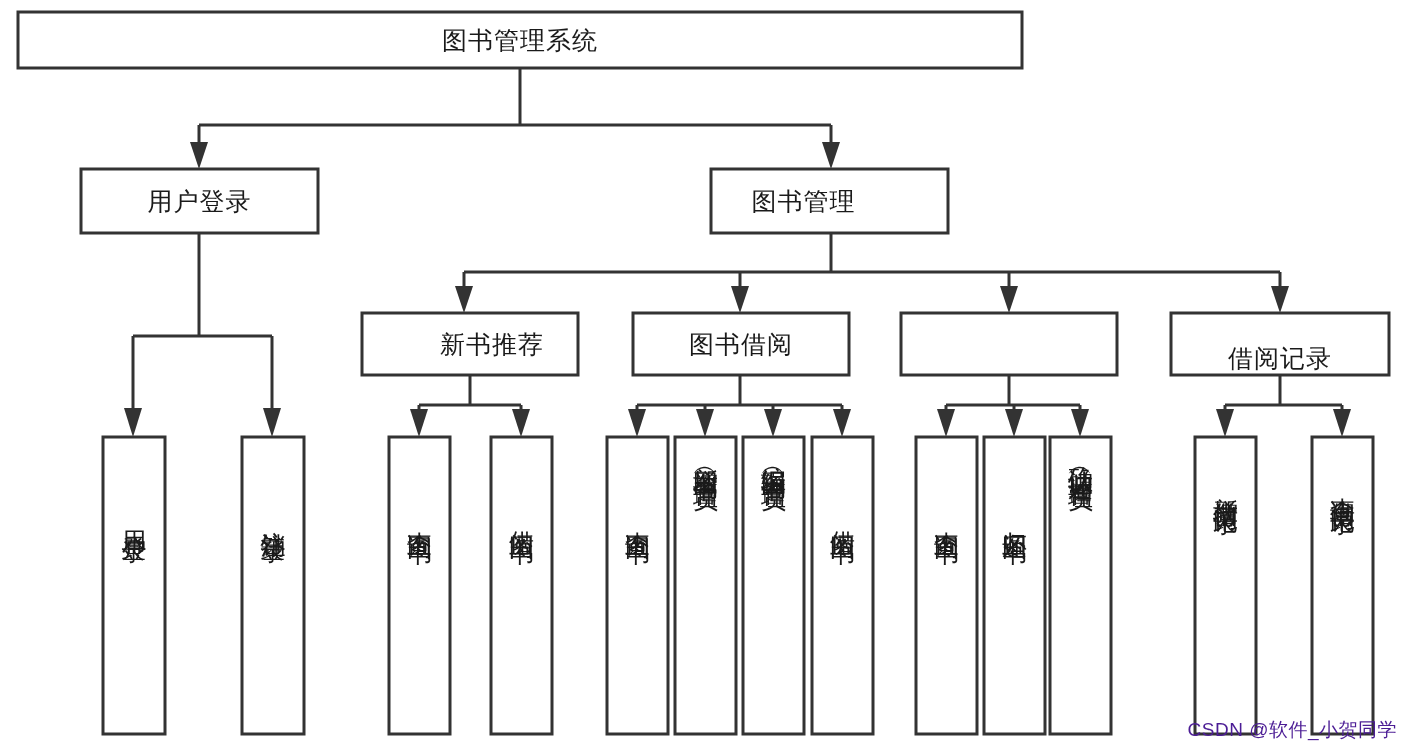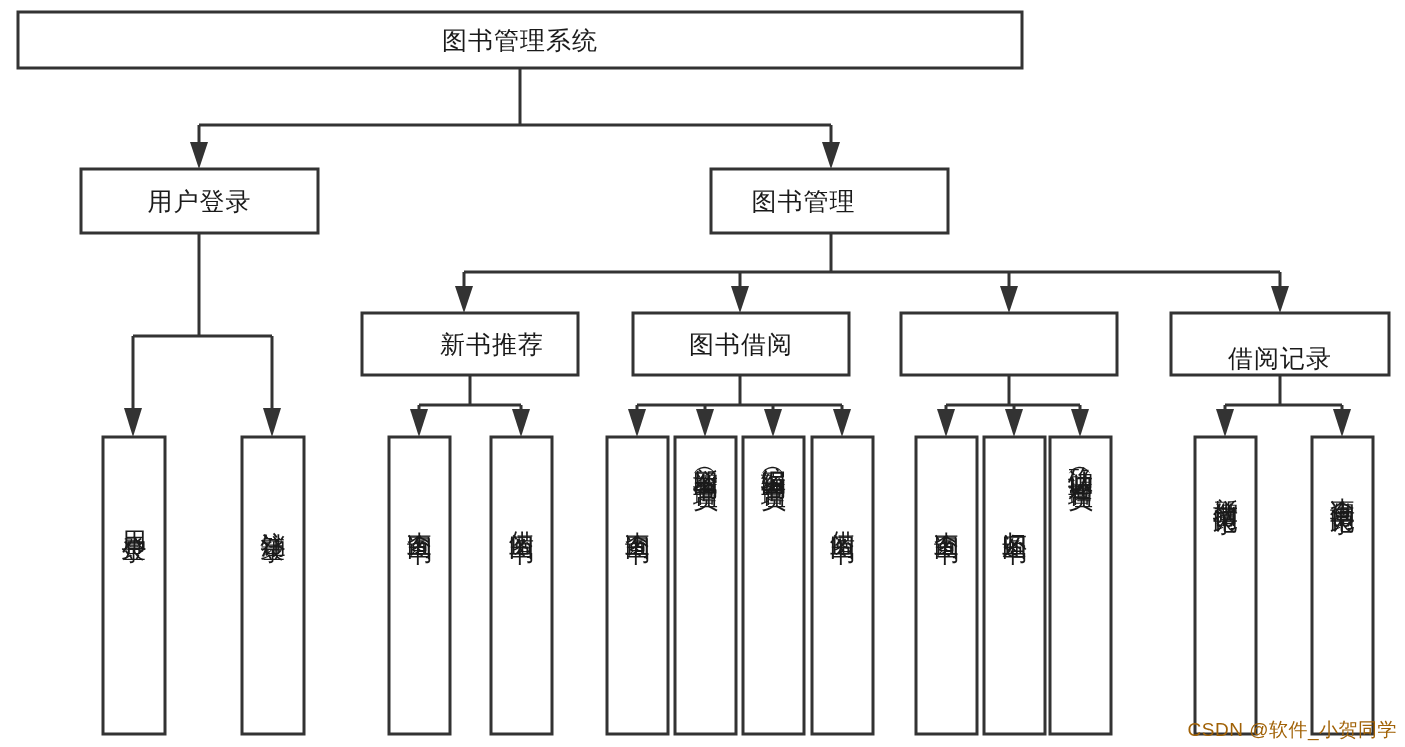--- a/index.html
+++ b/index.html
@@ -71,21 +71,21 @@
     color: #1a1a1a;
     letter-spacing: 1px;
     white-space: nowrap;
   }
   #watermark {
     position: absolute;
     right: 8px;
     bottom: 4px;
     font-family: "Liberation Sans", "DejaVu Sans", sans-serif;
     font-size: 19px;
-    color: #a16207;
+    color: #4c1d95;
     letter-spacing: 0.5px;
     white-space: nowrap;
     pointer-events: none;
   }
 </style>
 </head>
 <body>
 
 <div id="diagram-root">
 

